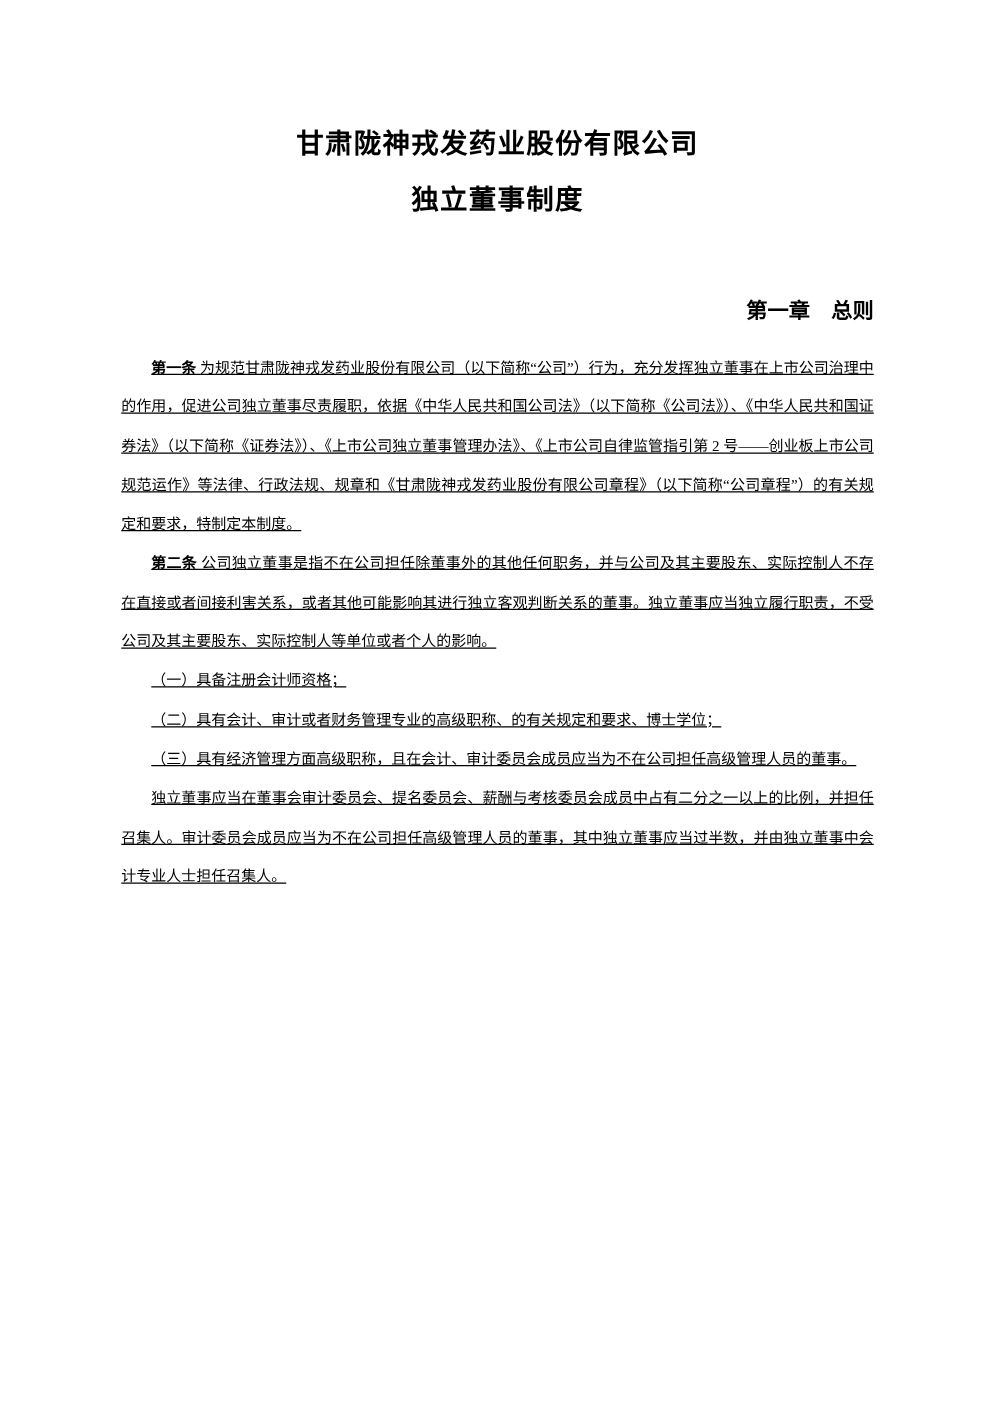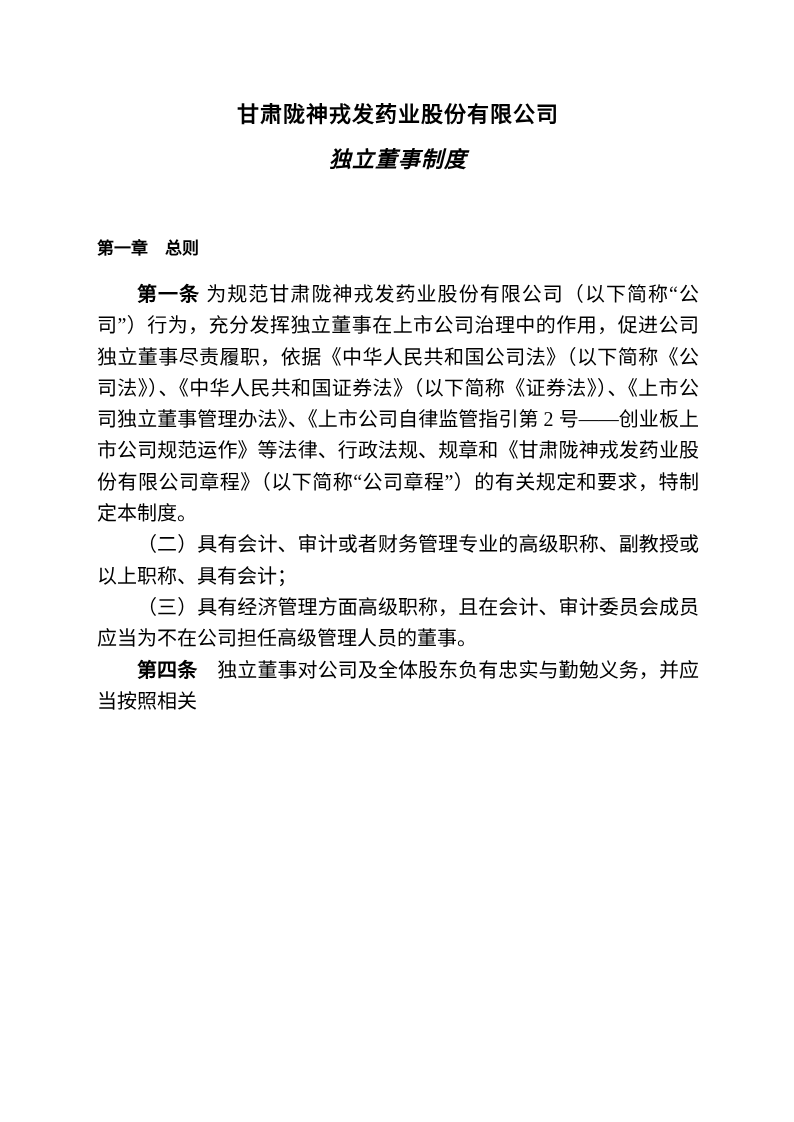--- a/index.html
+++ b/index.html
@@ -21,50 +21,52 @@
   .doc-title {
     margin: 0 0 18px 0;
     font-size: 22px;
     font-weight: bold;
     text-align: center;
     line-height: 27px;
     letter-spacing: 1px;
   }
   .doc-subtitle {
     margin: 0;
-    font-style: italic;
   }
   .chapter-heading {
     margin: 64px 0 0 0;
     font-size: 17px;
     font-weight: bold;
-    text-align: left;
+    text-align: right;
     line-height: 24px;
   }
   .doc-body {
     margin-top: 18px;
   }
   .doc-body p.para {
     margin: 0;
-    font-size: 20px;
+    font-size: 12px;
     line-height: 31.3px;
     text-align: justify;
     text-indent: 2em;
     word-break: break-all;
+    text-decoration: underline;
   }
   .doc-body p.para b.lead {
     font-weight: bold;
   }
 </style>
 </head>
 <body>
 
 <div class="page">
   <h1 class="doc-title">甘肃陇神戎发药业股份有限公司</h1>
   <h1 class="doc-title doc-subtitle">独立董事制度</h1>
   <h2 class="chapter-heading">第一章　总则</h2>
   <div class="doc-body" id="doc-body">
       <p class="para"><b class="lead">第一条 </b>为规范甘肃陇神戎发药业股份有限公司（以下简称“公司”）行为，充分发挥独立董事在上市公司治理中的作用，促进公司独立董事尽责履职，依据《中华人民共和国公司法》（以下简称《公司法》）、《中华人民共和国证券法》（以下简称《证券法》）、《上市公司独立董事管理办法》、《上市公司自律监管指引第 2 号——创业板上市公司规范运作》等法律、行政法规、规章和《甘肃陇神戎发药业股份有限公司章程》（以下简称“公司章程”）的有关规定和要求，特制定本制度。</p>
-      <p class="para">（二）具有会计、审计或者财务管理专业的高级职称、副教授或以上职称、具有会计；</p>
+      <p class="para"><b class="lead">第二条 </b>公司独立董事是指不在公司担任除董事外的其他任何职务，并与公司及其主要股东、实际控制人不存在直接或者间接利害关系，或者其他可能影响其进行独立客观判断关系的董事。独立董事应当独立履行职责，不受公司及其主要股东、实际控制人等单位或者个人的影响。</p>
+      <p class="para">（一）具备注册会计师资格；</p>
+      <p class="para">（二）具有会计、审计或者财务管理专业的高级职称、的有关规定和要求、博士学位；</p>
       <p class="para">（三）具有经济管理方面高级职称，且在会计、审计委员会成员应当为不在公司担任高级管理人员的董事。</p>
-      <p class="para"><b class="lead">第四条　</b>独立董事对公司及全体股东负有忠实与勤勉义务，并应当按照相关</p>
+      <p class="para">独立董事应当在董事会审计委员会、提名委员会、薪酬与考核委员会成员中占有二分之一以上的比例，并担任召集人。审计委员会成员应当为不在公司担任高级管理人员的董事，其中独立董事应当过半数，并由独立董事中会计专业人士担任召集人。</p>
     </div>
 </div>
 
 </body></html>

